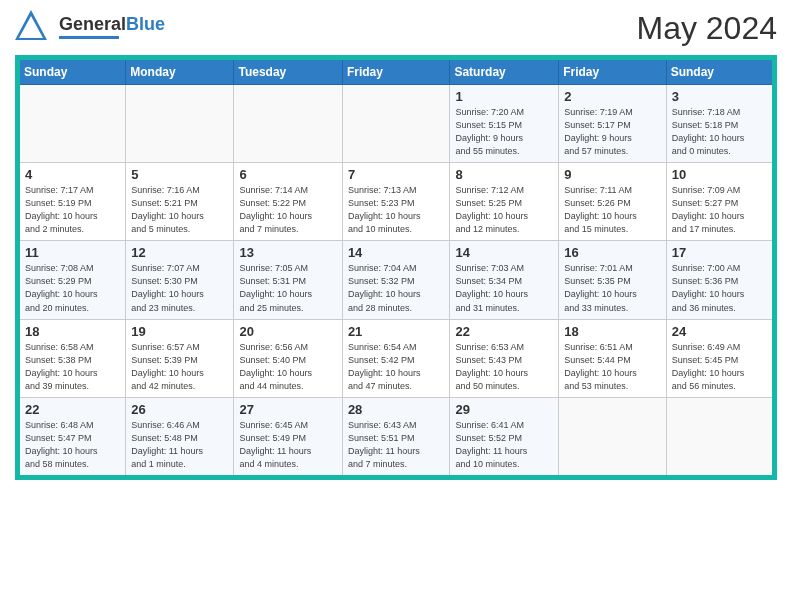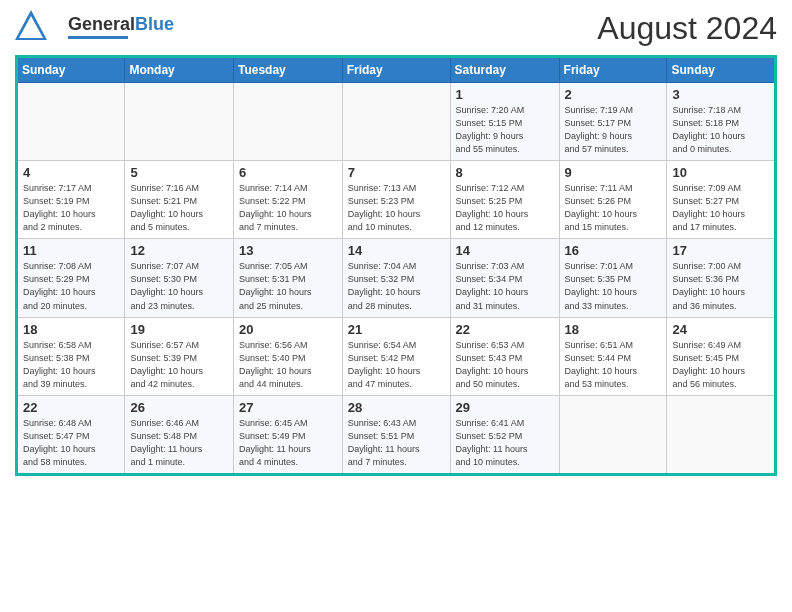--- a/index.html
+++ b/index.html
@@ -17,39 +17,39 @@
       margin-bottom: 8px;
     }
     .logo {
       display: flex;
       flex-direction: column;
       align-items: flex-start;
     }
     .logo-wrapper {
       display: flex;
       align-items: center;
-      gap: 21px;
+      gap: 12px;
     }
     .title-block {
       text-align: right;
     }
     .month-title {
       font-size: 32px;
       font-weight: normal;
       color: #333;
     }
     .location {
       font-size: 14px;
       color: #555;
       margin-top: 2px;
     }
     .calendar {
       width: 100%;
       border-collapse: collapse;
-      border: 3px solid #14b8a6;
+      border: 5px solid #14b8a6;
     }
     .calendar th {
       background-color: #2e7dc5;
       color: #fff;
       font-size: 12px;
       font-weight: bold;
       padding: 5px 4px;
       border: 1px solid #2265a8;
       text-align: left;
     }
@@ -99,21 +99,21 @@
       </div>
       <div style="display:flex;flex-direction:column;">
         <div style="font-size:18px;font-weight:bold;line-height:1.1;">
           <span style="color:#333;">General</span><span style="color:#2e7dc5;">Blue</span>
         </div>
         <div style="width:60px;height:3px;background:#2e7dc5;margin-top:1px;"></div>
       </div>
     </div>
   </div>
   <div class="title-block">
-    <div class="month-title">August 2024</div>
+    <div class="month-title">May 2024</div>
   </div>
 </div>
 
 <table class="calendar">
   <thead>
     <tr>
     <th>Sunday</th>
         <th>Monday</th>
         <th>Tuesday</th>
         <th>Friday</th>

